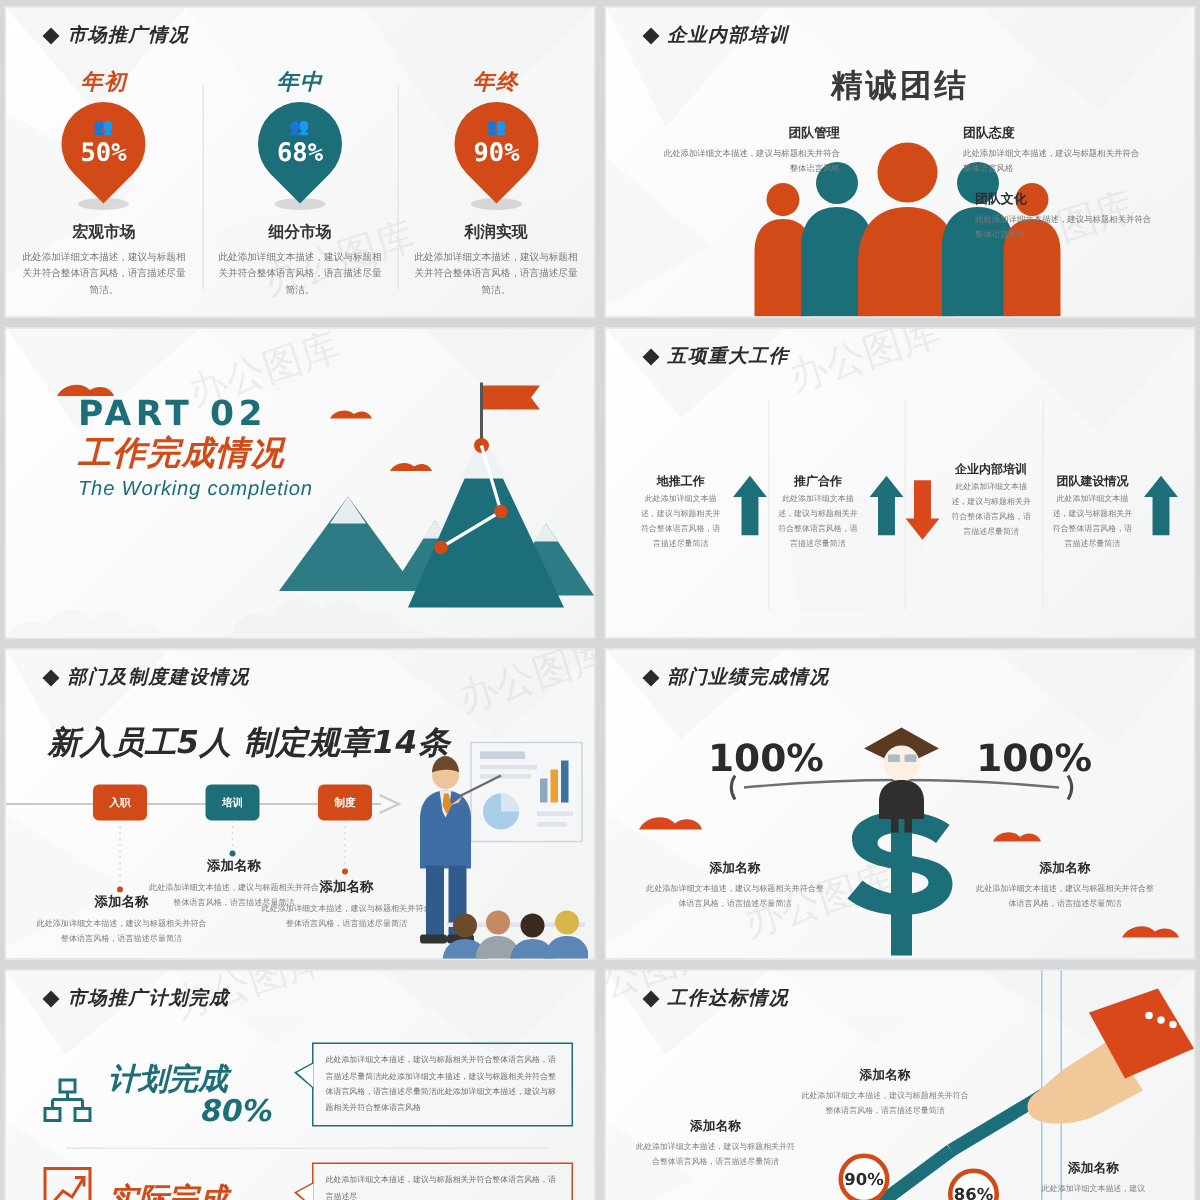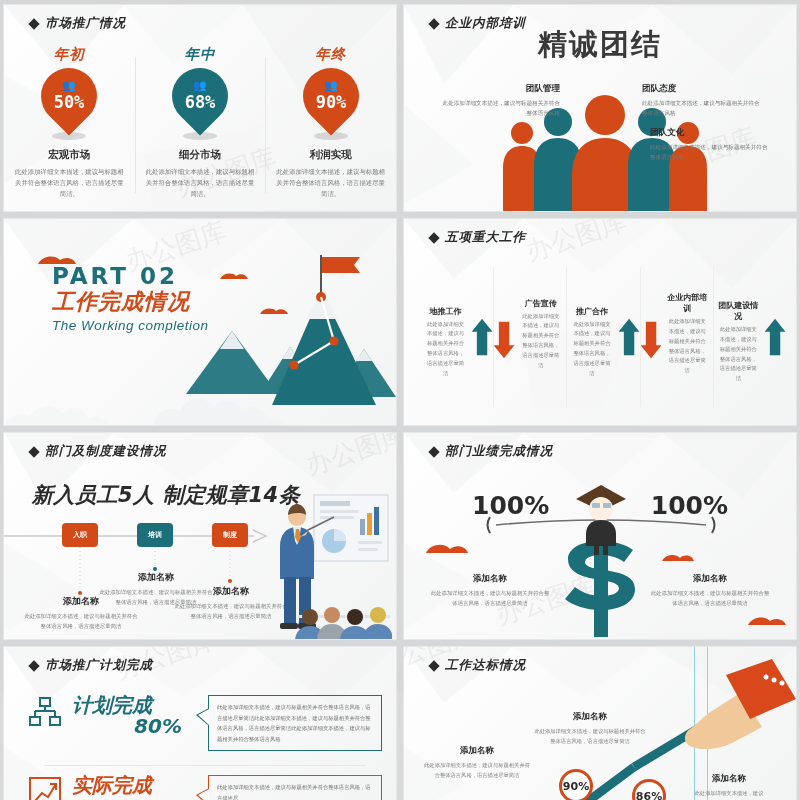--- a/index.html
+++ b/index.html
@@ -52,22 +52,22 @@
                 align-items:center; justify-content:center; color:#fff; }
   .pin .g { font-size:11px; line-height:11px; margin-bottom:1px;}
   .pin .pct { font-size:17px; font-weight:bold; letter-spacing:0px;
               font-family:"DejaVu Sans Mono",monospace;}
   .shadow { position:absolute; left:11px; bottom:0; width:34px; height:8px; border-radius:50%;
             background:rgba(0,0,0,.13);}
   .pin-h { font-size:10.5px; font-weight:bold; color:#333; margin-top:4px; }
   .pin-p { font-size:6.4px; color:#777; line-height:1.75; text-align:center; width:110px; margin-top:4px;}
 
   
-  .team-title { position:absolute; left:50%; top:20px; transform:translateX(-50%);
-    font-size:29px; font-weight:bold; color:#3a3a3a; letter-spacing:2px;
+  .team-title { position:absolute; left:50%; top:38px; transform:translateX(-50%);
+    font-size:21px; font-weight:bold; color:#3a3a3a; letter-spacing:2px;
     font-family:Liberation Mono, monospace;}
   .tlabel { position:absolute; width:118px; }
   .tlabel .h { font-size:8.6px; font-weight:bold; color:#2e2e2e; margin-bottom:3px;}
   .tlabel .p { font-size:5.6px; color:#7a7a7a; line-height:1.85;}
   .tl1{ left:38px; top:78px; text-align:right;}
   .tl2{ left:24px; top:122px; text-align:right;}
   .tl3{ right:36px; top:78px; text-align:left;}
   .tl4{ right:28px; top:122px; text-align:left;}
 
   
@@ -98,21 +98,21 @@
   .tl-txt .p { font-size:5.4px; color:#7d7d7d; line-height:1.9;}
 
   
   .pct100 { position:absolute; top:58px; font-size:25px; font-weight:bold; color:#2b2b2b;
             font-family:"DejaVu Sans",sans-serif;}
   .nm-blk { position:absolute; width:120px; text-align:center;}
   .nm-blk .h { font-size:8.5px; font-weight:bold; color:#2c2c2c; margin-bottom:3px;}
   .nm-blk .p { font-size:5.4px; color:#7d7d7d; line-height:1.9;}
 
   
-  .row7 { position:absolute; left:24px; right:14px; display:flex; align-items:flex-start; gap:10px;}
+  .row7 { position:absolute; left:24px; right:14px; display:flex; align-items:flex-end; gap:10px;}
   .row7 .ico { width:34px; height:34px; flex:0 0 34px;}
   .row7 .lbl { font-size:20px; font-weight:bold; font-style:italic; line-height:1.05;
                font-family:"DejaVu Sans",sans-serif;}
   .row7 .lbl .n { display:block; text-align:right; }
   .bubble { flex:1; border:1.2px solid #1c6e79; padding:6px 8px; position:relative; margin-left:16px;}
   .bubble.o { border-color:#d14a18; }
   .bubble p { font-size:5.3px; color:#6f6f6f; line-height:2.0;}
   .bubble::before{ content:""; position:absolute; left:-13px; top:12px; width:0;height:0;
     border-top:7px solid transparent; border-bottom:11px solid transparent; border-right:13px solid #1c6e79;}
   .bubble::after{ content:""; position:absolute; left:-11px; top:13px; width:0;height:0;
@@ -322,30 +322,20 @@
         <div class="box" style="padding-top:10px">
           <div class="h">地推工作</div>
           <div class="p">此处添加详细文本描述，建议与标题相关并符合整体语言风格，语言描述尽量简洁</div>
         </div>
         <div class="sp"></div>
         <svg class="arw" viewBox="0 0 34 60" style="height:58px">
           <polygon points="17,2 33,22 25,22 25,58 9,58 9,22 1,22" fill="#1c6e79"></polygon>
         </svg>
       </div>
 
-      <div class="fcol">
-        <svg class="arw" viewBox="0 0 34 60" style="height:58px;margin-top:6px">
-          <polygon points="17,58 33,38 25,38 25,2 9,2 9,38 1,38" fill="#d9481a"></polygon>
-        </svg>
-        <div class="sp"></div>
-        <div class="box" style="padding-bottom:6px">
-          <div class="h">广告宣传</div>
-          <div class="p">此处添加详细文本描述，建议与标题相关并符合整体语言风格，语言描述尽量简洁</div>
-        </div>
-      </div>
 
       <div class="fcol">
         <div class="box" style="padding-top:10px">
           <div class="h">推广合作</div>
           <div class="p">此处添加详细文本描述，建议与标题相关并符合整体语言风格，语言描述尽量简洁</div>
         </div>
         <div class="sp"></div>
         <svg class="arw" viewBox="0 0 34 60" style="height:58px">
           <polygon points="17,2 33,22 25,22 25,58 9,58 9,22 1,22" fill="#1c6e79"></polygon>
         </svg>

